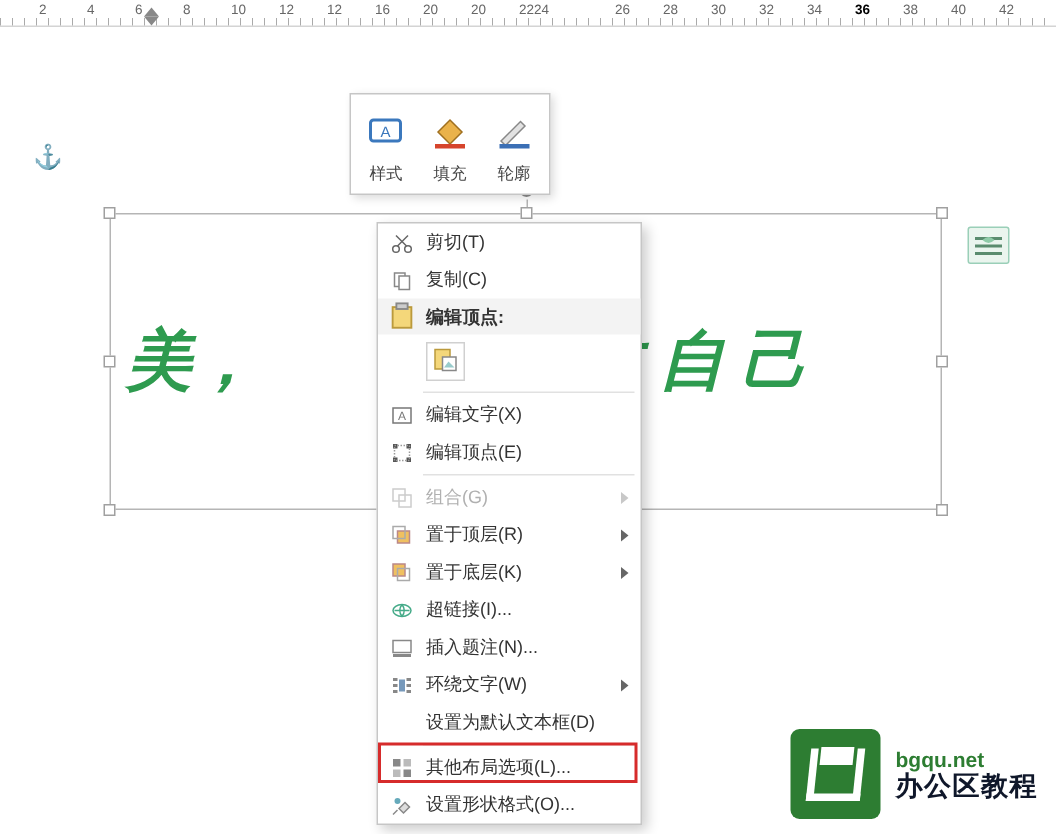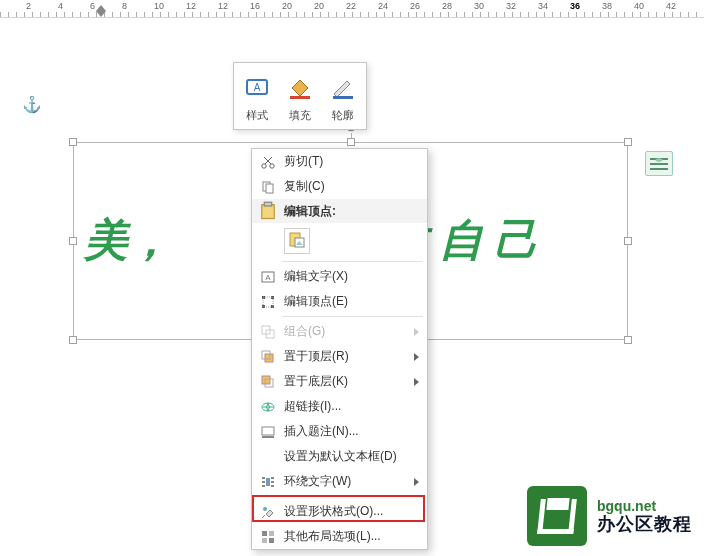--- a/index.html
+++ b/index.html
@@ -247,21 +247,21 @@
   <span class="ruler-num" style="left:58px">4</span>
   <span class="ruler-num" style="left:90px">6</span>
   <span class="ruler-num" style="left:122px">8</span>
   <span class="ruler-num" style="left:154px">10</span>
   <span class="ruler-num" style="left:186px">12</span>
   <span class="ruler-num" style="left:218px">12</span>
   <span class="ruler-num" style="left:250px">16</span>
   <span class="ruler-num" style="left:282px">20</span>
   <span class="ruler-num" style="left:314px">20</span>
   <span class="ruler-num" style="left:346px">22</span>
-  <span class="ruler-num" style="left:378px">24</span>
+  <span class="ruler-num" style="left:356px">24</span>
   <span class="ruler-num" style="left:410px">26</span>
   <span class="ruler-num" style="left:442px">28</span>
   <span class="ruler-num" style="left:474px">30</span>
   <span class="ruler-num" style="left:506px">32</span>
   <span class="ruler-num" style="left:538px">34</span>
   <span class="ruler-num" style="left:570px;color:#000;font-weight:bold">36</span>
   <span class="ruler-num" style="left:602px">38</span>
   <span class="ruler-num" style="left:634px">40</span>
   <span class="ruler-num" style="left:666px">42</span>
   <span class="ruler-indent"></span>
@@ -435,59 +435,59 @@
   <div class="item">
     <span class="mi-icon">
         <svg viewBox="0 0 16 16">
           <rect x="2" y="3" width="12" height="8" fill="none" stroke="#888"></rect>
           <rect x="2" y="12" width="12" height="2" fill="#888"></rect>
         </svg>
       </span>
     <span class="mi-label">插入题注(N)...</span>
   </div>
   <div class="item">
-    <span class="mi-icon"></span>
-    <span class="mi-label">设置为默认文本框(D)</span>
-  </div>
-  <div class="item">
     <span class="mi-icon">
         <svg viewBox="0 0 16 16">
           <rect x="2" y="3" width="3" height="2" fill="#888"></rect>
           <rect x="2" y="7" width="3" height="2" fill="#888"></rect>
           <rect x="2" y="11" width="3" height="2" fill="#888"></rect>
           <rect x="11" y="3" width="3" height="2" fill="#888"></rect>
           <rect x="11" y="7" width="3" height="2" fill="#888"></rect>
           <rect x="11" y="11" width="3" height="2" fill="#888"></rect>
           <rect x="6" y="4" width="4" height="8" fill="#79b"></rect>
         </svg>
       </span>
     <span class="mi-label">环绕文字(W)</span>
     <span class="arrow"></span>
   </div>
+  <div class="item">
+    <span class="mi-icon"></span>
+    <span class="mi-label">设置为默认文本框(D)</span>
+  </div>
   <div class="sep"></div>
-  <div class="item">
-    <span class="mi-icon">
-        <svg viewBox="0 0 16 16">
-          <path d="M6 10 L10 6 L13 9 L9 13 Z" fill="#ddd" stroke="#888"></path>
-          <circle cx="5" cy="5" r="2" fill="#6ab"></circle>
-          <path d="M2 14 L5 11" stroke="#888"></path>
-        </svg>
-      </span>
-    <span class="mi-label">设置形状格式(O)...</span>
-  </div>
   <div class="item">
     <span class="mi-icon">
         <svg viewBox="0 0 16 16">
           <rect x="2" y="2" width="5" height="5" fill="#888"></rect>
           <rect x="9" y="2" width="5" height="5" fill="#bbb"></rect>
           <rect x="2" y="9" width="5" height="5" fill="#bbb"></rect>
           <rect x="9" y="9" width="5" height="5" fill="#888"></rect>
         </svg>
       </span>
     <span class="mi-label">其他布局选项(L)...</span>
+  </div>
+  <div class="item">
+    <span class="mi-icon">
+        <svg viewBox="0 0 16 16">
+          <path d="M6 10 L10 6 L13 9 L9 13 Z" fill="#ddd" stroke="#888"></path>
+          <circle cx="5" cy="5" r="2" fill="#6ab"></circle>
+          <path d="M2 14 L5 11" stroke="#888"></path>
+        </svg>
+      </span>
+    <span class="mi-label">设置形状格式(O)...</span>
   </div>
 </div>
 
 <div class="highlight-box" style="top:495px; left:252px; width:173px; height:27px"></div>
 
 <div class="brand">
   <div class="brand-sq"></div>
   <div class="brand-txt">
     <span class="url">bgqu.net</span>
     <span class="cn">办公区教程</span>

